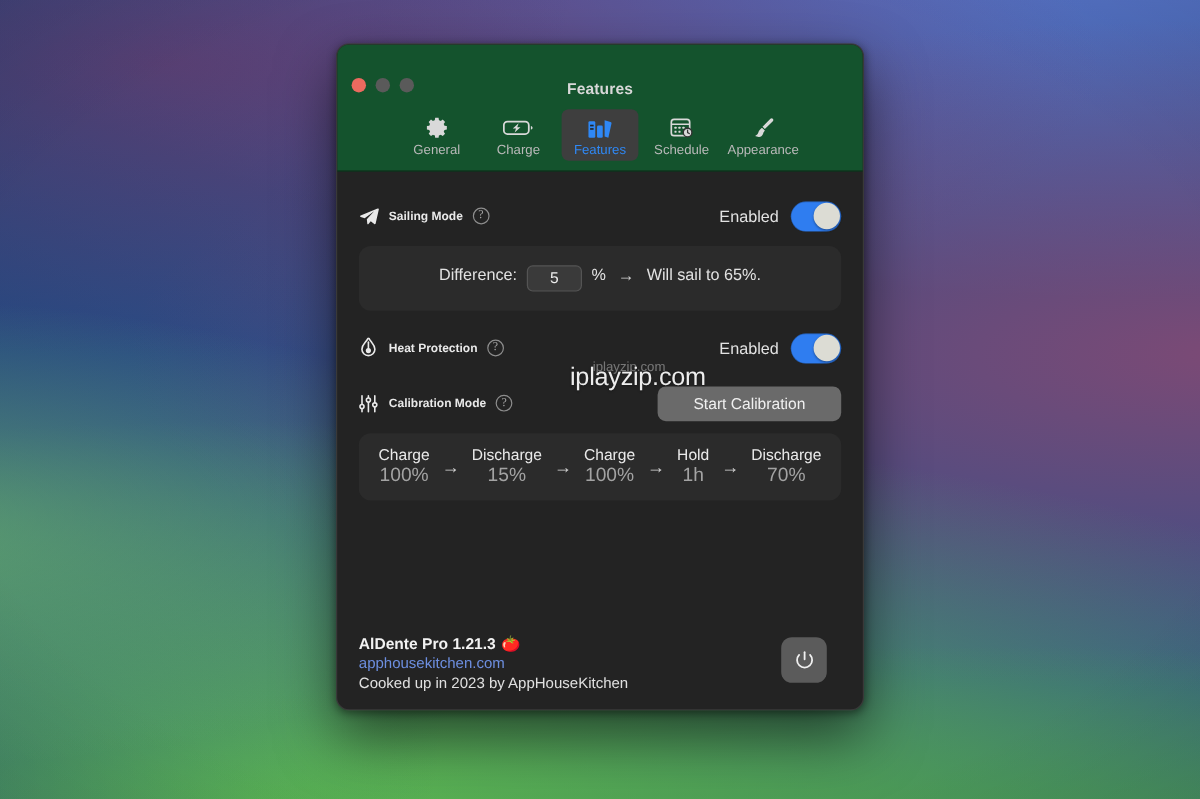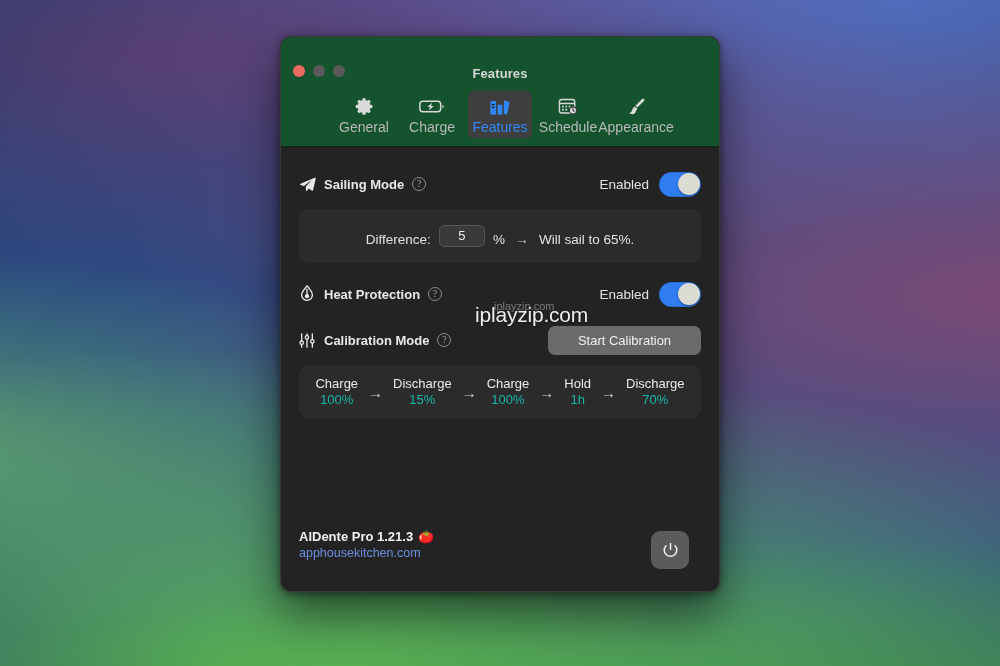--- a/index.html
+++ b/index.html
@@ -128,21 +128,21 @@
   }
   .tab.active { background: #3e3e3e; }
   .tab-icon {
     height: 22px;
     display: flex;
     align-items: center;
     justify-content: center;
   }
   .tab-icon svg { display: block; }
   .tab-label {
-    font-size: 14px;
+    font-size: 11px;
     color: #b9b9b9;
     white-space: nowrap;
   }
   .tab.active .tab-label { color: #2f88f5; }
 
   
   #content {
     padding: 22px 18px 0 18px;
   }
   .section { margin-bottom: 16px; }
@@ -154,21 +154,21 @@
     margin-bottom: 10px;
   }
   .sec-icon {
     width: 20px;
     display: flex;
     align-items: center;
     justify-content: flex-start;
     margin-right: 5px;
   }
   .sec-title {
-    font-size: 13px;
+    font-size: 10px;
     font-weight: bold;
     color: #e9e9e9;
   }
   .help {
     margin-left: 8px;
     width: 14px; height: 14px;
     border-radius: 50%;
     border: 1.2px solid #8d8d8d;
     color: #a6a6a6;
     font-size: 10px;
@@ -209,21 +209,21 @@
   .panel {
     background: #2b2b2b;
     border-radius: 10px;
     min-height: 54px;
     display: flex;
     align-items: center;
     justify-content: center;
     padding: 10px 12px;
   }
 
-  .row { display: flex; align-items: flex-end; gap: 8px; }
+  .row { display: flex; align-items: flex-start; gap: 8px; }
   .row-label { font-size: 13.5px; color: #e2e2e2; }
   .unit { font-size: 13.5px; color: #e2e2e2; }
   .arrow { font-size: 14px; color: #cfcfcf; padding: 0 2px; }
 
   .numfield {
     width: 46px;
     height: 22px;
     border-radius: 5px;
     background: #3a3a3a;
     border: 1px solid #545454;
@@ -253,21 +253,21 @@
     align-items: center;
     justify-content: center;
     gap: 10px;
     width: 100%;
   }
   .step {
     text-align: center;
     line-height: 1.25;
   }
   .step .s1 { font-size: 13px; color: #eaeaea; display: block; }
-  .step .s2 { font-size: 13px; color: #14b8a6; display: block; }
+  .step .s2 { font-size: 16px; color: #a3a3a3; display: block; }
   .step-arrow { font-size: 15px; color: #d4d4d4; }
 
   
   #footer {
     position: absolute;
     left: 0; right: 12px; bottom: 0;
     height: 74px;
     padding: 10px 18px 0 18px;
     display: flex;
     align-items: flex-start;
@@ -519,20 +519,21 @@
 
     </div>
 
     <div id="footer">
       <div id="footer-text">
         <div class="f-line1">
           <span>AlDente Pro 1.21.3</span>
           <span class="tomato">🍅</span>
         </div>
         <div class="f-link">apphousekitchen.com</div>
+        <div class="f-line3">Cooked up in 2023 by AppHouseKitchen</div>
       </div>
       <div class="power-btn">
         <svg width="19" height="19" viewBox="0 0 20 20" fill="none" stroke="#efefef" stroke-width="1.6" stroke-linecap="round">
           <path d="M10 2.6v6.2"></path>
           <path d="M14.8 5a6.6 6.6 0 11-9.6 0"></path>
         </svg>
       </div>
     </div>
 
   </div>

